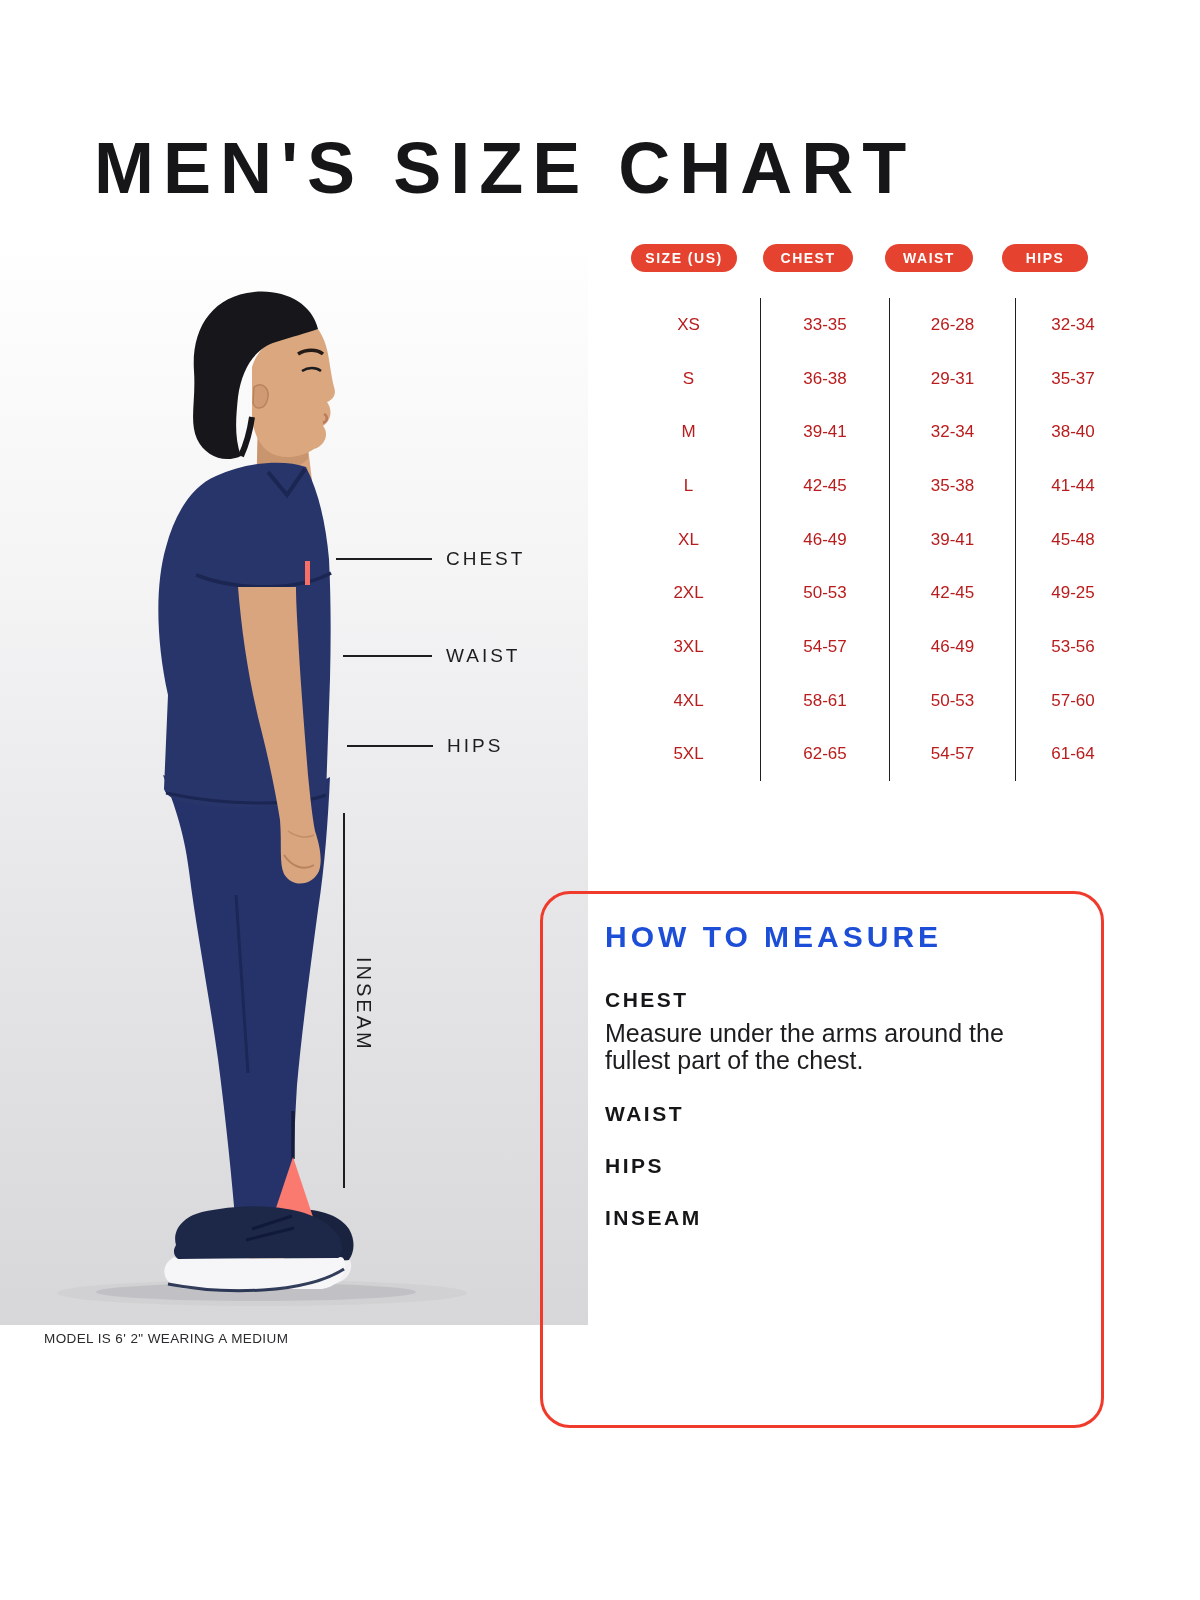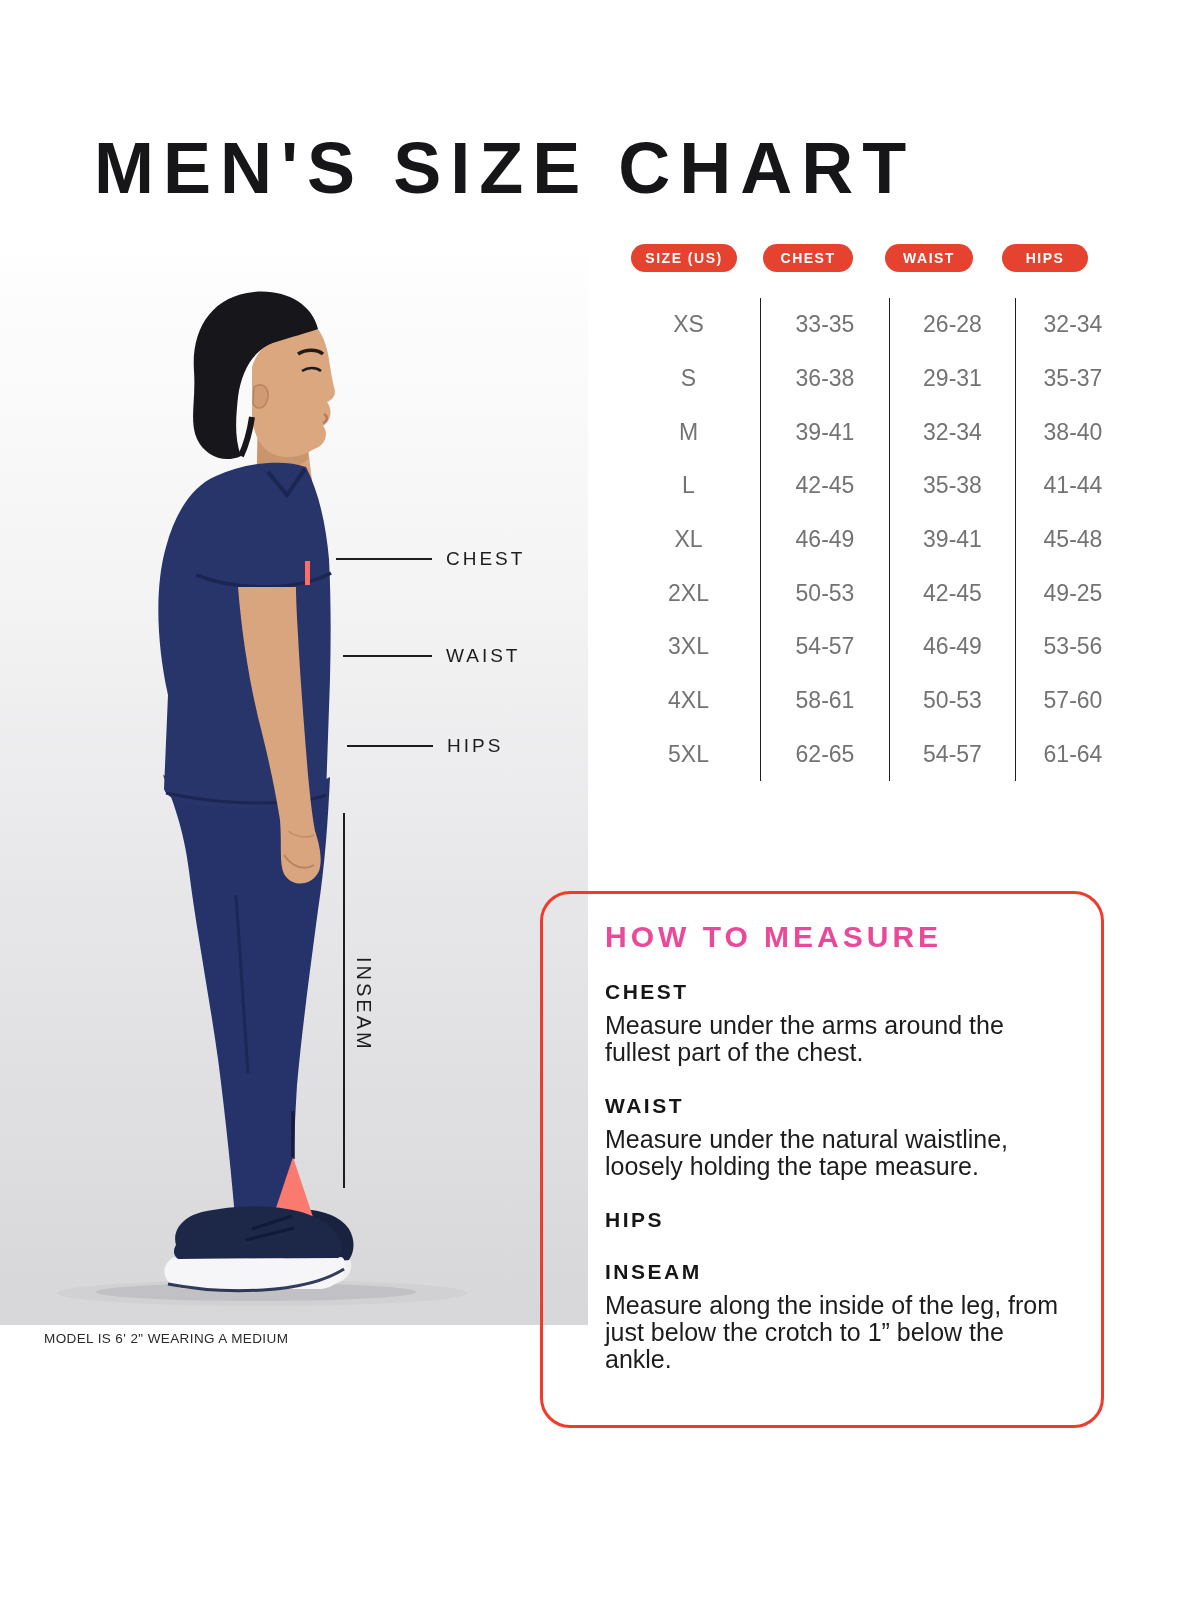--- a/index.html
+++ b/index.html
@@ -46,35 +46,35 @@
     white-space:nowrap;
   }
   .pill-size  { left:631px;  width:106px;text-align:center; }
   .pill-chest { left:763px;  width:90px;  }
   .pill-waist { left:885px;  width:88px;  }
   .pill-hips  { left:1002px; width:86px;  }
   .rows { position:absolute; left:617px; top:298px; width:513px; }
   .trow { display:flex; height:53.7px; }
   .cell {
     display:flex; align-items:center; justify-content:center;
-    font-size:23px; color:#737373; height:100%;
+    font-size:17px; color:#b91c1c; height:100%;
   }
   .c0 { width:143px; }
   .c1 { width:129px; border-left:1px solid #1f1f21; }
   .c2 { width:126px; border-left:1px solid #1f1f21; }
   .c3 { width:115px; border-left:1px solid #1f1f21; }
   
   .measure-box {
     position:absolute; left:540px; top:891px; width:564px; height:537px;
     border:3px solid #F03B2C; border-radius:30px; background:transparent;
     padding:26px 40px 0 62px;
   }
   .measure-box h2 {
-    font-size:30px; font-weight:700; letter-spacing:4px; color:#ec4899;
-    margin-bottom:26px; white-space:nowrap;
+    font-size:30px; font-weight:700; letter-spacing:4px; color:#1d4ed8;
+    margin-bottom:34px; white-space:nowrap;
   }
   .m-section h3 {
     font-size:21px; font-weight:700; letter-spacing:2.5px; color:#161618;
     margin-top:28px; margin-bottom:8px;
   }
   .m-section:first-of-type h3 { margin-top:0; }
   .m-section p {
     font-size:25px; line-height:27px; color:#1d1d1f; width:458px;
   }
 </style>
@@ -227,25 +227,23 @@
 
   <div class="measure-box">
     <h2>HOW TO MEASURE</h2>
     <div id="measure-sections">
         <div class="m-section">
           <h3>CHEST</h3>
           <p>Measure under the arms around the fullest part of the chest.</p>
         </div>
         <div class="m-section">
           <h3>WAIST</h3>
-          <p>Measure under the natural waistline, loosely holding the tape measure.</p>
         </div>
         <div class="m-section">
           <h3>HIPS</h3>
         </div>
         <div class="m-section">
           <h3>INSEAM</h3>
-          <p>Measure along the inside of the leg, from just below the crotch to 1” below the ankle.</p>
         </div>
       </div>
   </div>
 
 </div>
 
 </body></html>

